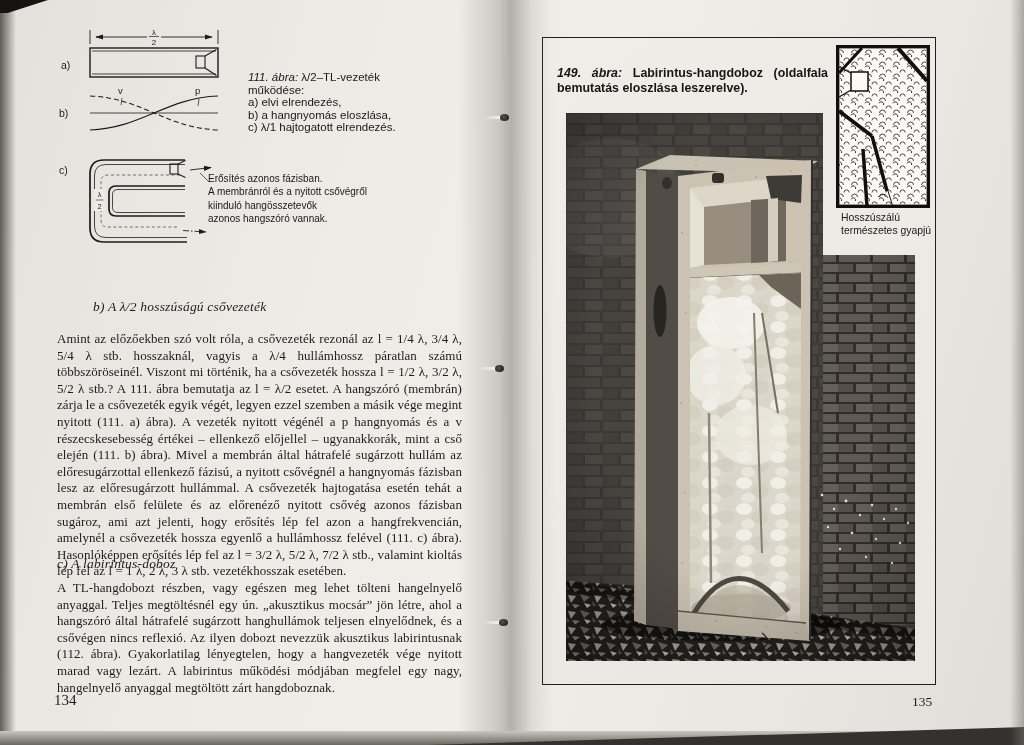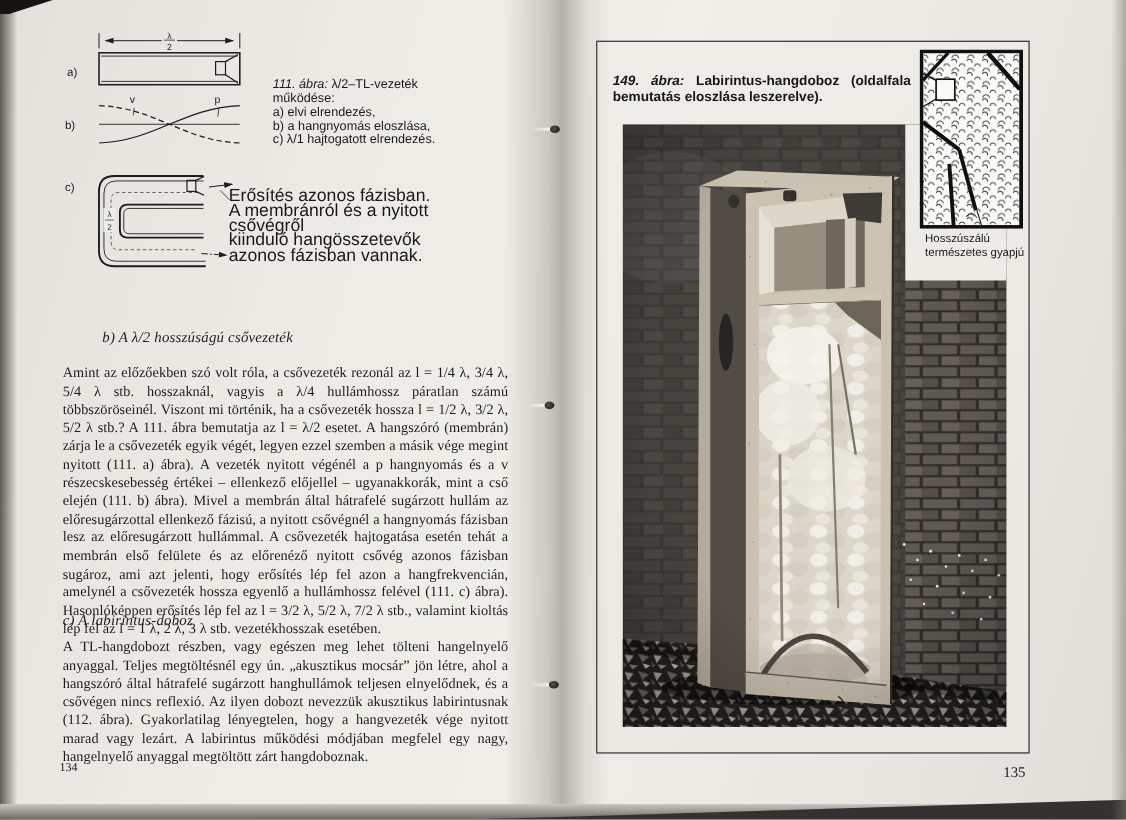--- a/index.html
+++ b/index.html
@@ -16,22 +16,22 @@
   #right-edge{left:1010px;top:0;width:14px;height:745px;background:linear-gradient(90deg,rgba(120,115,108,0),rgba(120,115,108,.55));}
   .stitch{width:9px;height:7px;border-radius:50%;background:radial-gradient(circle at 40% 40%,#55514a,#28251f 70%);}
   .stitch::before{content:"";position:absolute;left:-17px;top:2px;width:17px;height:3px;
     background:linear-gradient(90deg,rgba(250,248,244,0),#f4f2ed);}
   
   .h-italic{font-style:italic;font-size:13.5px;letter-spacing:.2px;}
   .bodytext{width:405px;font-size:13px;line-height:16.6px;text-align:justify;letter-spacing:.05px;}
   .sans{font-family:"Liberation Sans", sans-serif;}
   #fig111-caption{left:248px;top:71px;width:220px;font-size:11.5px;line-height:12.5px;color:#191919;}
   #fig111-caption .it{font-style:italic;}
-  #fig111-annotation{left:208px;top:172px;width:190px;font-size:16px;line-height:13.4px;color:#191919;}
-  #pgnum-left{left:54px;top:692px;font-size:11px;}
+  #fig111-annotation{left:208px;top:172px;width:190px;font-size:10px;line-height:13.4px;color:#191919;}
+  #pgnum-left{left:54px;top:692px;font-size:15px;}
   #pgnum-right{left:912px;top:694px;font-size:13.5px;}
   
   #frame112{left:542px;top:37px;width:394px;height:648px;border:1.8px solid #1f1f1f;box-sizing:border-box;background:linear-gradient(140deg,#efede8,#e9e7e1);}
   #fig112-caption{left:557px;top:66px;width:271px;font-size:12.4px;line-height:14.6px;font-weight:600;text-align:justify;color:#161616;}
   #fig112-caption .it{font-style:italic;}
   #photo112{left:566px;top:113px;width:349px;height:548px;}
   #inset-box{left:836px;top:45px;width:94px;height:163px;background:#fbfaf7;}
   #inset-label{left:841px;top:212px;width:100px;font-size:10.4px;line-height:12.6px;color:#191919;}
 </style>
 </head>
@@ -119,21 +119,21 @@
       <div>működése:</div>
       <div>a) elvi elrendezés,</div>
       <div>b) a hangnyomás eloszlása,</div>
       <div>c) λ/1 hajtogatott elrendezés.</div>
     </div>
 
     <div class="abs sans" id="fig111-annotation">
       <div>Erősítés azonos fázisban.</div>
       <div>A membránról és a nyitott csővégről</div>
       <div>kiinduló hangösszetevők</div>
-      <div>azonos fázisban vannak.</div>
+      <div>azonos hangszóró vannak.</div>
     </div>
 
     <div class="abs h-italic" style="left:57px;top:299px;margin-left:36px;">b) A λ/2 hosszúságú csővezeték</div>
     <div class="abs bodytext" style="left:57px;top:331px;">Amint az előzőekben szó volt róla, a csővezeték rezonál az l = 1/4 λ, 3/4 λ, 5/4 λ stb. hosszaknál, vagyis a λ/4 hullámhossz páratlan számú többszöröseinél. Viszont mi történik, ha a csővezeték hossza l = 1/2 λ, 3/2 λ, 5/2 λ stb.? A 111. ábra bemutatja az l = λ/2 esetet. A hangszóró (membrán) zárja le a csővezeték egyik végét, legyen ezzel szemben a másik vége megint nyitott (111. a) ábra). A vezeték nyitott végénél a p hangnyomás és a v részecskesebesség értékei – ellenkező előjellel – ugyanakkorák, mint a cső elején (111. b) ábra). Mivel a membrán által hátrafelé sugárzott hullám az előresugárzottal ellenkező fázisú, a nyitott csővégnél a hangnyomás fázisban lesz az előresugárzott hullámmal. A csővezeték hajtogatása esetén tehát a membrán első felülete és az előrenéző nyitott csővég azonos fázisban sugároz, ami azt jelenti, hogy erősítés lép fel azon a hangfrekvencián, amelynél a csővezeték hossza egyenlő a hullámhossz felével (111. c) ábra). Hasonlóképpen erősítés lép fel az l = 3/2 λ, 5/2 λ, 7/2 λ stb., valamint kioltás lép fel az l = 1 λ, 2 λ, 3 λ stb. vezetékhosszak esetében.</div>
 
     <div class="abs h-italic" style="left:57px;top:556px;">c) A labirintus-doboz</div>
     <div class="abs bodytext" style="left:57px;top:580px;">A TL-hangdobozt részben, vagy egészen meg lehet tölteni hangelnyelő anyaggal. Teljes megtöltésnél egy ún. „akusztikus mocsár” jön létre, ahol a hangszóró által hátrafelé sugárzott hanghullámok teljesen elnyelődnek, és a csővégen nincs reflexió. Az ilyen dobozt nevezzük akusztikus labirintusnak (112. ábra). Gyakorlatilag lényegtelen, hogy a hangvezeték vége nyitott marad vagy lezárt. A labirintus működési módjában megfelel egy nagy, hangelnyelő anyaggal megtöltött zárt hangdoboznak.</div>
 
     <div class="abs" id="pgnum-left">134</div>
   </div>

